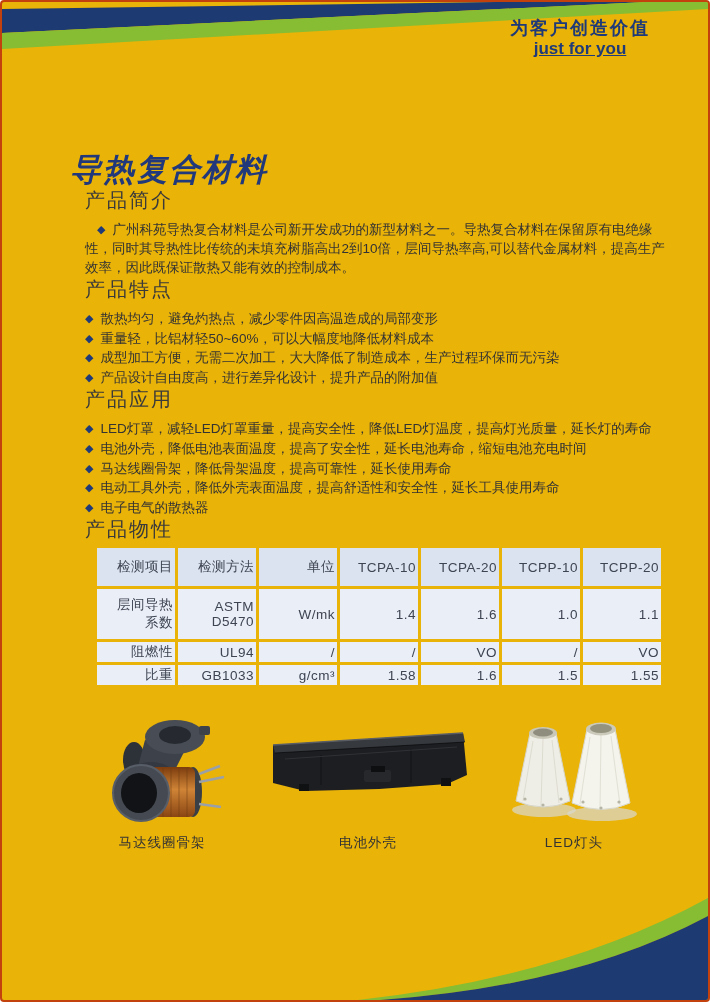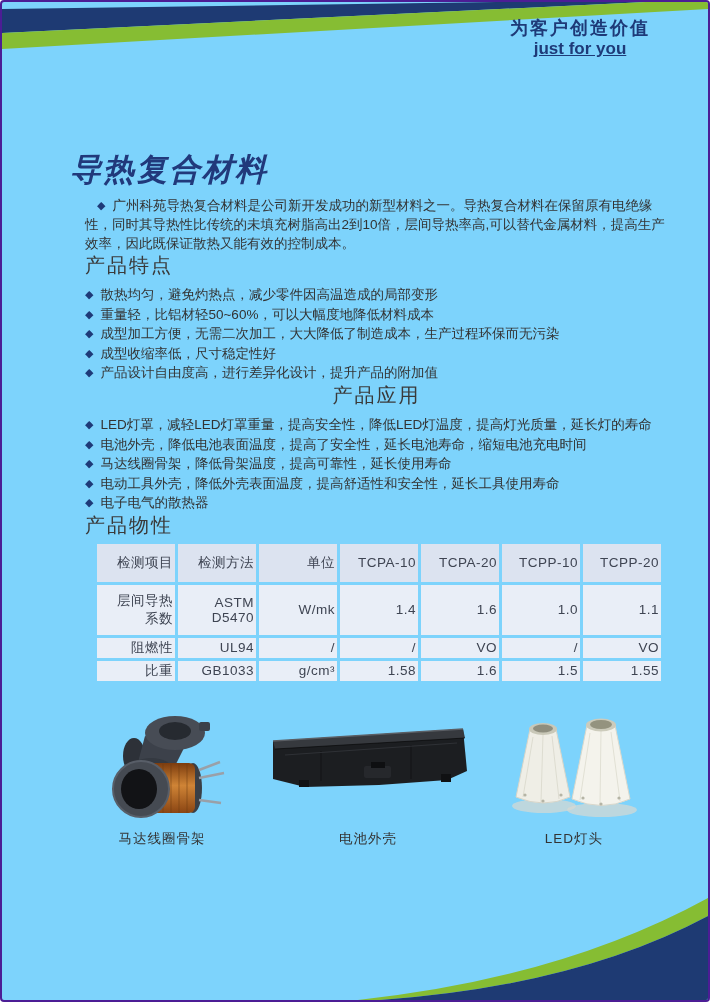--- a/index.html
+++ b/index.html
@@ -1,18 +1,18 @@
 <!DOCTYPE html>
 <html><head>
 <meta charset="utf-8">
 <style>
   html,body { margin:0; padding:0; background:#ffffff; }
   .page {
     position:relative; width:710px; height:1002px; box-sizing:border-box;
-    background:#7dd3fc; border:2px solid #4c1d95; border-radius:4px; overflow:hidden;
+    background:#eab308; border:2px solid #c2410c; border-radius:4px; overflow:hidden;
     font-family:"Liberation Sans", sans-serif;
   }
   .header-swoosh, .footer-swoosh { position:absolute; left:0; display:block; }
   .header-swoosh { top:0; }
   .footer-swoosh { bottom:0; }
 
   .slogan { position:absolute; top:16px; right:58px; text-align:center;
             color:#1e3a78; font-weight:bold; line-height:1.15; }
   .slogan-cn { font-size:18px; letter-spacing:2px; }
   .slogan-en { font-size:17px;text-decoration:underline; }
@@ -20,21 +20,21 @@
   .content { position:absolute; top:150px; left:68px; width:598px; }
 
   h1.page-title { margin:0; font-size:31px; line-height:36px; font-weight:bold;
                   color:#21397b; letter-spacing:2px;font-style:italic; }
 
   .section { margin-left:15px; }
   h2.sec-heading { margin:0; font-size:20px; line-height:24px; font-weight:normal;
                    color:#3a3a3a; letter-spacing:2px; }
   .m-intro   { margin-top:18px; }
   .m-feat    { margin-top:13px; }
-  .m-apps    { margin-top:7px;text-align:center; }
+  .m-apps    { margin-top:7px; }
   .m-props   { margin-top:7px; }
 
   .intro-text { margin:8px 0 0 0; font-size:13.5px; line-height:19px; color:#333333;
                 text-indent:12px; }
   ul.bullets { list-style:none; margin:8px 0 0 0; padding:0; font-size:13.5px;
                line-height:18.6px; color:#333333; }
   .diamond { color:#1e3a78; font-size:11px; margin-right:7px; vertical-align:1px; }
 
   table.props-table { border-collapse:separate; border-spacing:3px; table-layout:fixed;
                       width:570px; margin:4px 0 0 9px; }
@@ -67,30 +67,30 @@
   <div class="slogan">
     <div class="slogan-cn">为客户创造价值</div>
     <div class="slogan-en">just for you</div>
   </div>
 
   <div class="content">
 
     <h1 class="page-title">导热复合材料</h1>
 
     <div class="section">
+      <h2 class="sec-heading m-intro">产品简介</h2>
       <p class="intro-text"><span class="diamond">◆</span><span>广州科苑导热复合材料是公司新开发成功的新型材料之一。导热复合材料在保留原有电绝缘性，同时其导热性比传统的未填充树脂高出2到10倍，层间导热率高,可以替代金属材料，提高生产效率，因此既保证散热又能有效的控制成本。</span></p>
     </div>
 
     <div class="section">
       <h2 class="sec-heading m-feat">产品特点</h2>
       <ul class="bullets">
         <li><span class="diamond">◆</span><span>散热均匀，避免灼热点，减少零件因高温造成的局部变形</span></li>
         <li><span class="diamond">◆</span><span>重量轻，比铝材轻50~60%，可以大幅度地降低材料成本</span></li>
         <li><span class="diamond">◆</span><span>成型加工方便，无需二次加工，大大降低了制造成本，生产过程环保而无污染</span></li>
-        <li><span class="diamond">◆</span><span>成型收缩率低，尺寸稳定性好</span></li>
         <li><span class="diamond">◆</span><span>产品设计自由度高，进行差异化设计，提升产品的附加值</span></li>
       </ul>
     </div>
 
     <div class="section">
       <h2 class="sec-heading m-apps">产品应用</h2>
       <ul class="bullets">
         <li><span class="diamond">◆</span><span>LED灯罩，减轻LED灯罩重量，提高安全性，降低LED灯温度，提高灯光质量，延长灯的寿命</span></li>
         <li><span class="diamond">◆</span><span>电池外壳，降低电池表面温度，提高了安全性，延长电池寿命，缩短电池充电时间</span></li>
         <li><span class="diamond">◆</span><span>马达线圈骨架，降低骨架温度，提高可靠性，延长使用寿命</span></li>

